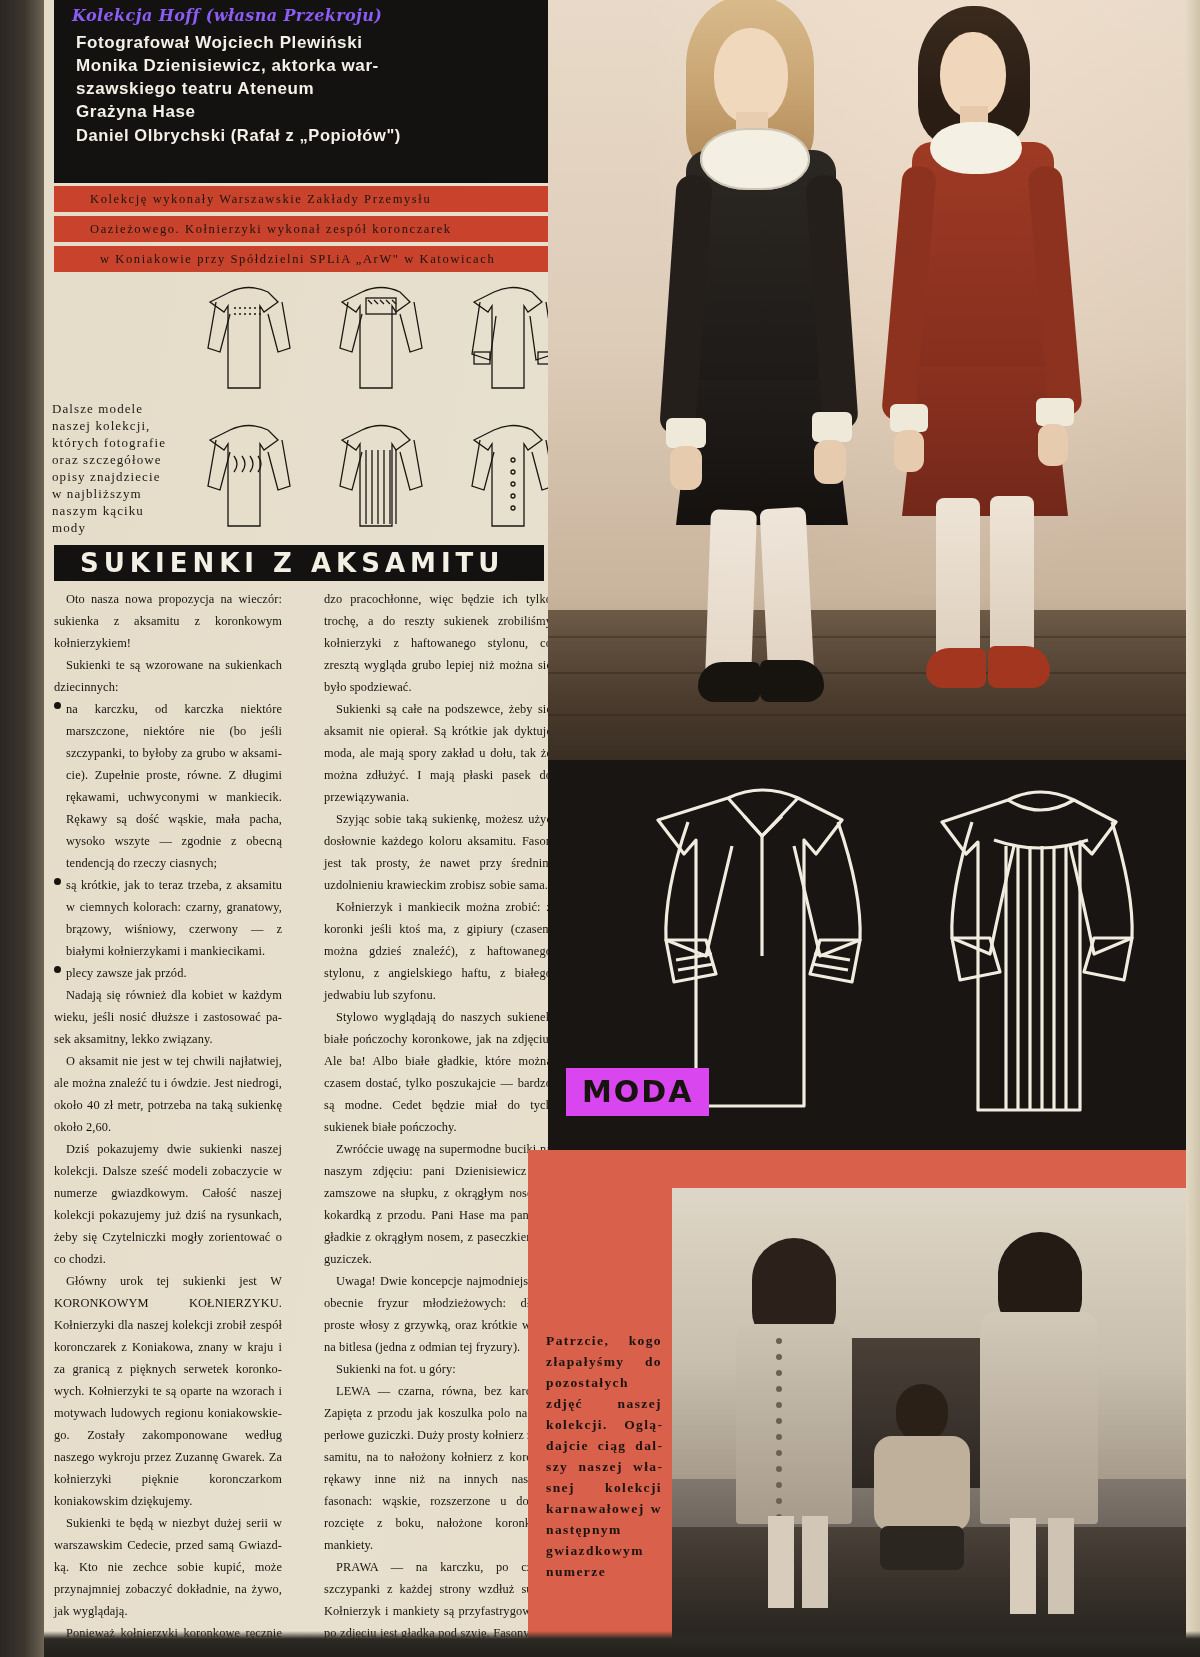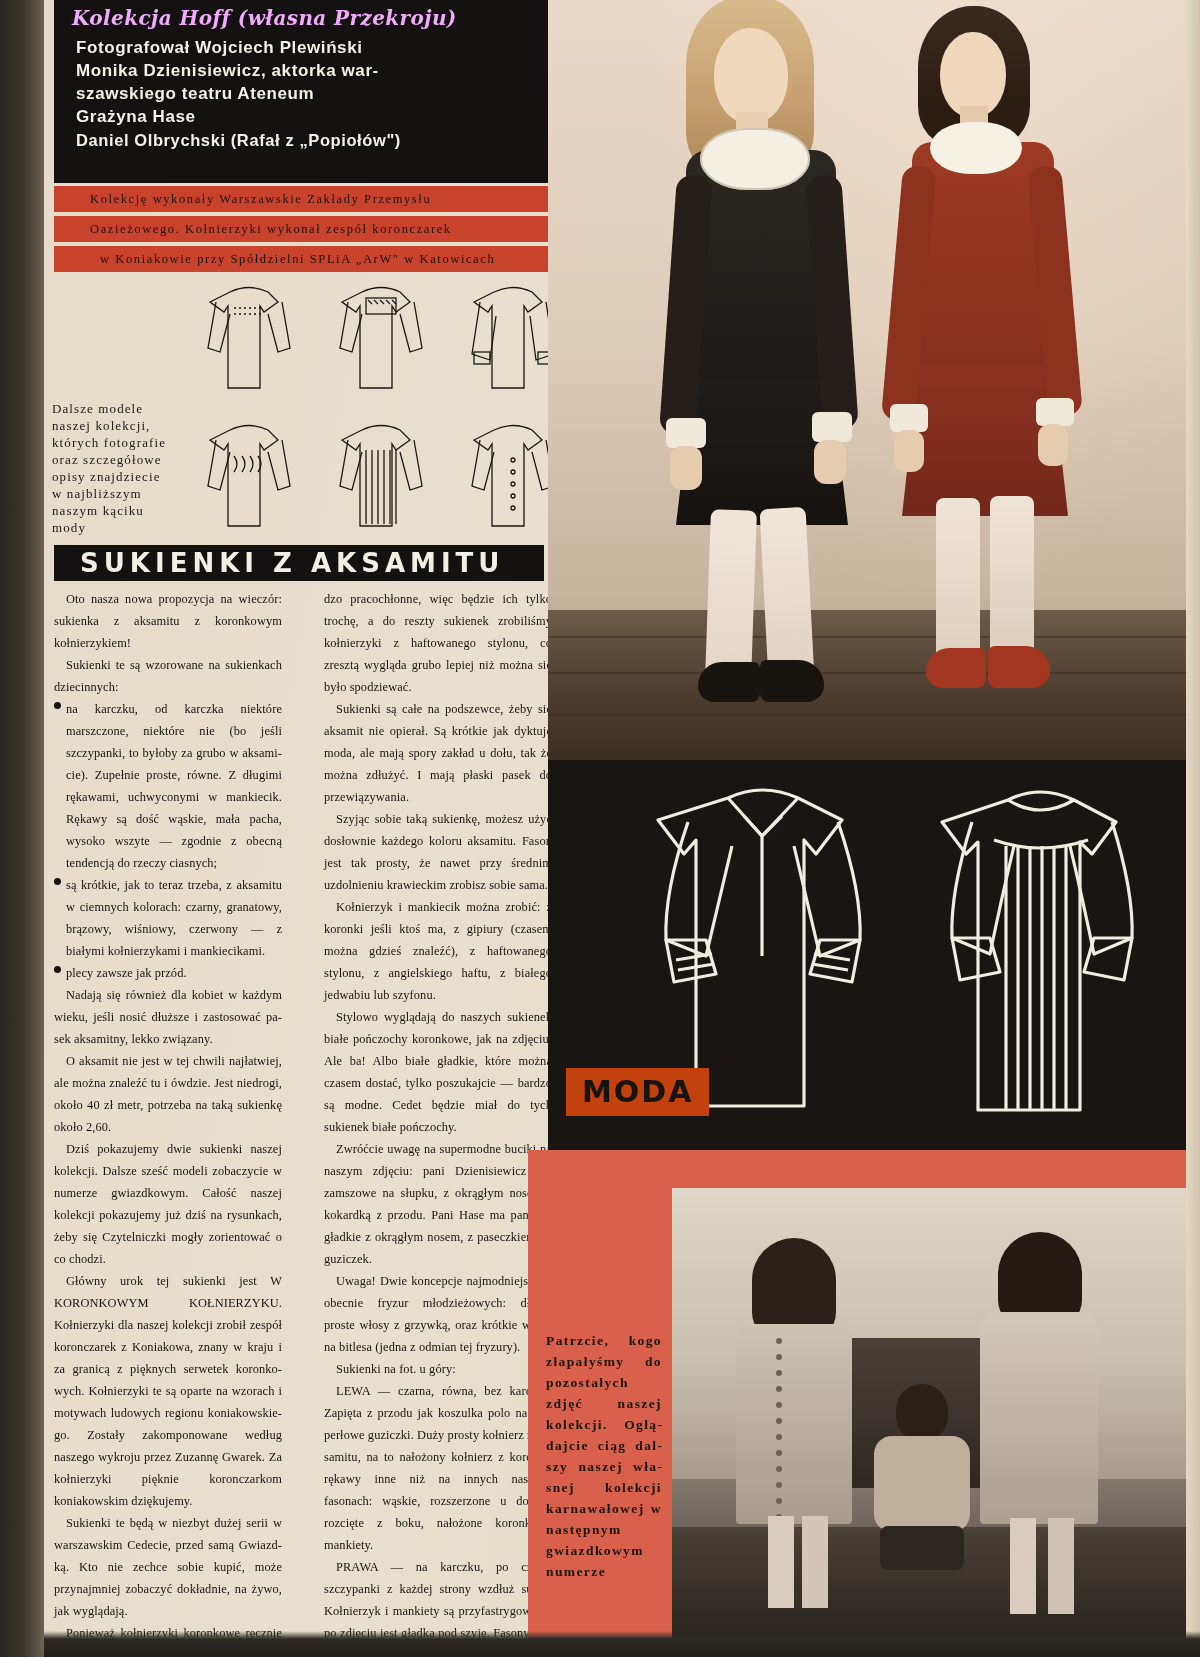--- a/index.html
+++ b/index.html
@@ -31,22 +31,22 @@
   }
 
   
   .hdr{
     position:absolute;left:54px;top:0;width:528px;height:183px;
     background:#141210;color:#f4f1e8;
     padding:4px 10px 6px 16px;box-sizing:border-box;
   }
   .hdr .kolekcja{
     font-family:"DejaVu Serif", serif;
-    font-style:italic;font-weight:bold;font-size:20px;
-    letter-spacing:0.4px;margin:2px 0 7px 2px;color:#f0abfc;
+    font-style:italic;font-weight:bold;font-size:16px;
+    letter-spacing:0.4px;margin:2px 0 7px 2px;color:#8b5cf6;
   }
   .hdr .line{
     font-size:17px;font-weight:bold;letter-spacing:0.6px;line-height:22px;
     margin:0 0 1px 6px;
   }
   .hdr .line.small{font-size:16.5px;}
 
   
   .stripe{
     position:absolute;left:54px;width:528px;height:26px;
@@ -189,21 +189,21 @@
   .mB .shoeL{position:absolute;left:62px;top:642px;width:60px;height:40px;background:#a2361f;border-radius:28px 8px 10px 20px;}
   .mB .shoeR{position:absolute;left:124px;top:640px;width:62px;height:42px;background:#a2361f;border-radius:8px 28px 20px 10px;}
 
   
   .draw-panel{
     position:absolute;left:548px;top:760px;width:638px;height:390px;
     background:#181513;overflow:hidden;
   }
   .moda-badge{
     position:absolute;left:18px;bottom:34px;
-    background:#c2410c;color:#17130f;
+    background:#d946ef;color:#17130f;
     font-size:30px;font-weight:bold;letter-spacing:2px;
     padding:6px 16px 7px 16px;
     font-family:"DejaVu Sans", sans-serif;
   }
 
   
   .bottom-panel{
     position:absolute;left:528px;top:1150px;width:658px;height:507px;
     background:#d9604a;
   }

